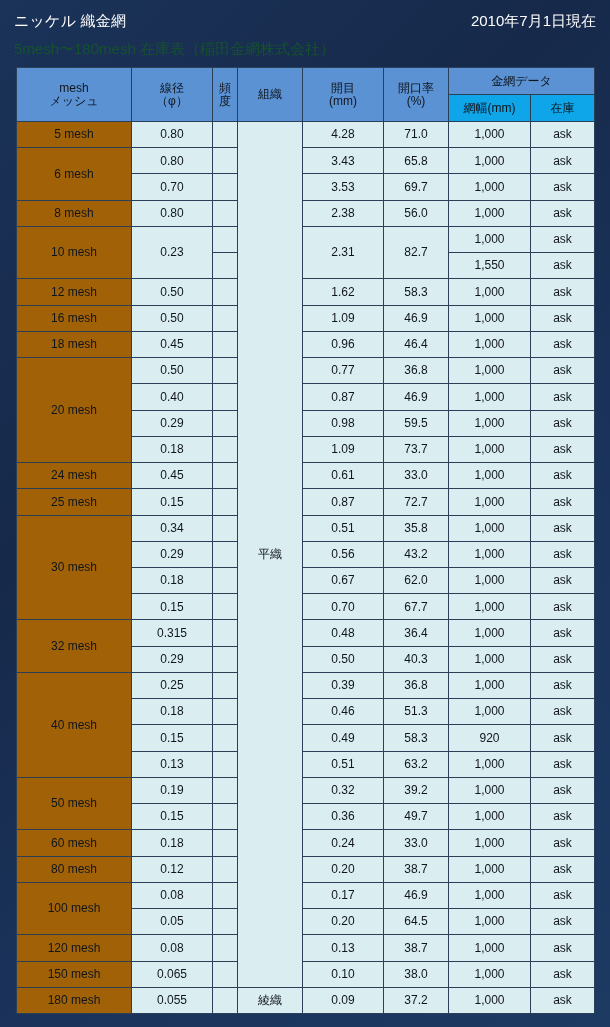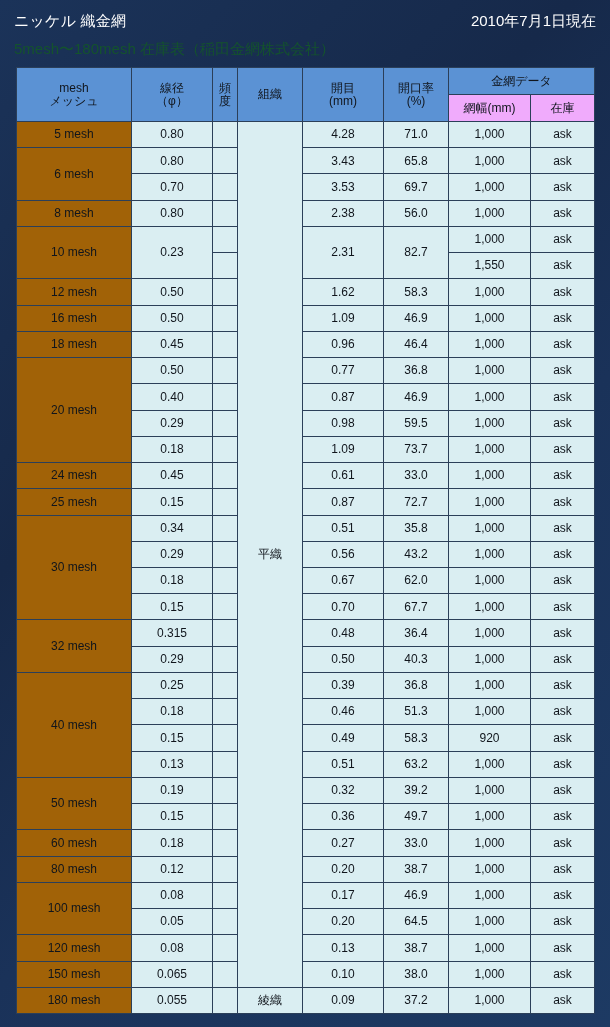--- a/index.html
+++ b/index.html
@@ -80,21 +80,21 @@
   }
 
   
   th.h {
     background: #5b92d4;
     color: #0d1420;
     font-size: 13px;
     height: 26px;
   }
   th.h2 {
-    background: #f0abfc;
+    background: #0ea5e9;
     color: #0d1420;
     font-size: 13px;
     height: 26px;
   }
   th.h .l1 { display: block; }
   th.h .l2 { display: block; }
   th.hv {
     font-size: 12px;
     line-height: 1.12;
   }
@@ -406,21 +406,21 @@
             <td class="blank"></td>
             <td class="num">0.36</td>
             <td class="num">49.7</td>
             <td class="ctr">1,000</td>
             <td class="ctr">ask</td>
           </tr>
           <tr style="height: 26.2353px;">
             <td class="mesh" rowspan="1">60 mesh</td>
             <td class="num">0.18</td>
             <td class="blank"></td>
-            <td class="num">0.27</td>
+            <td class="num">0.24</td>
             <td class="num">33.0</td>
             <td class="ctr">1,000</td>
             <td class="ctr">ask</td>
           </tr>
           <tr style="height: 26.2353px;">
             <td class="mesh" rowspan="1">80 mesh</td>
             <td class="num">0.12</td>
             <td class="blank"></td>
             <td class="num">0.20</td>
             <td class="num">38.7</td>

